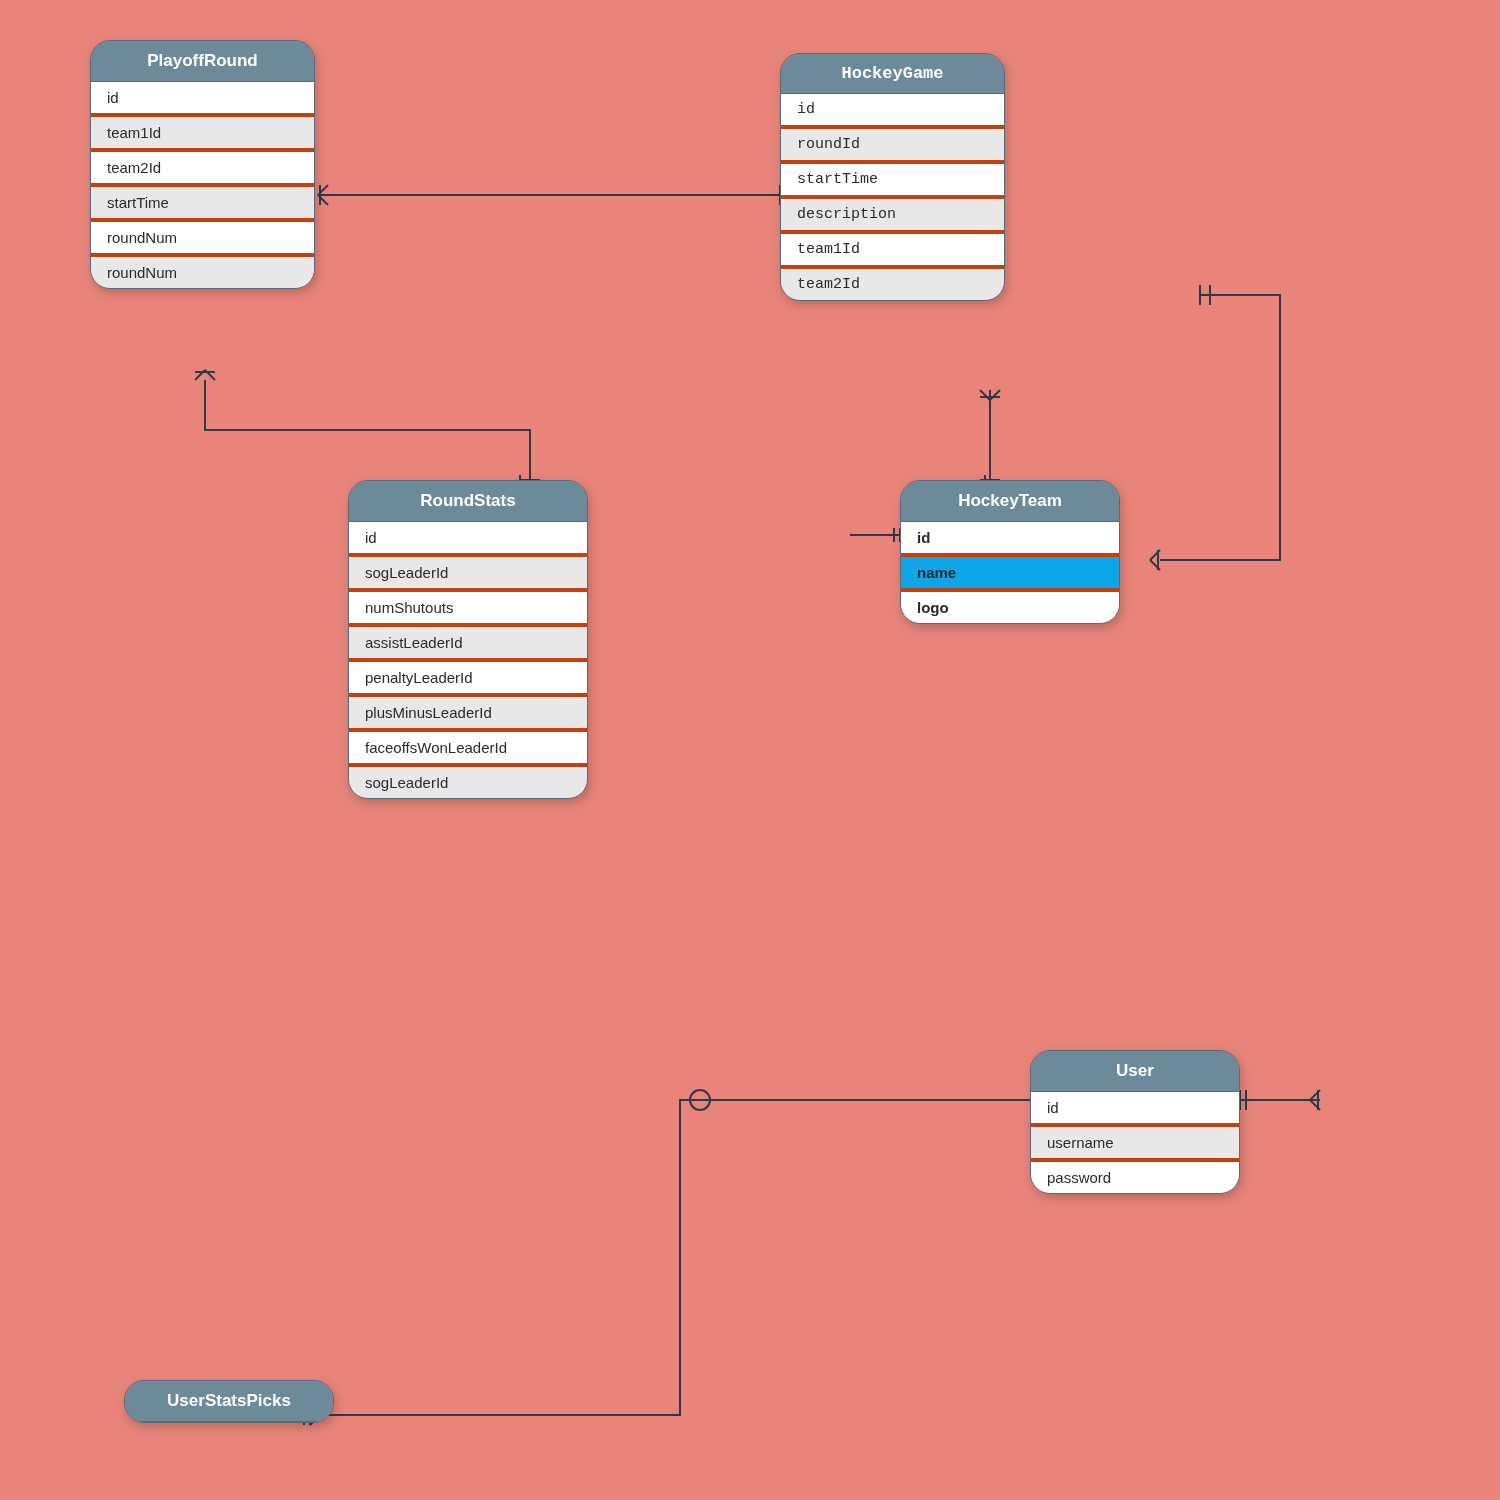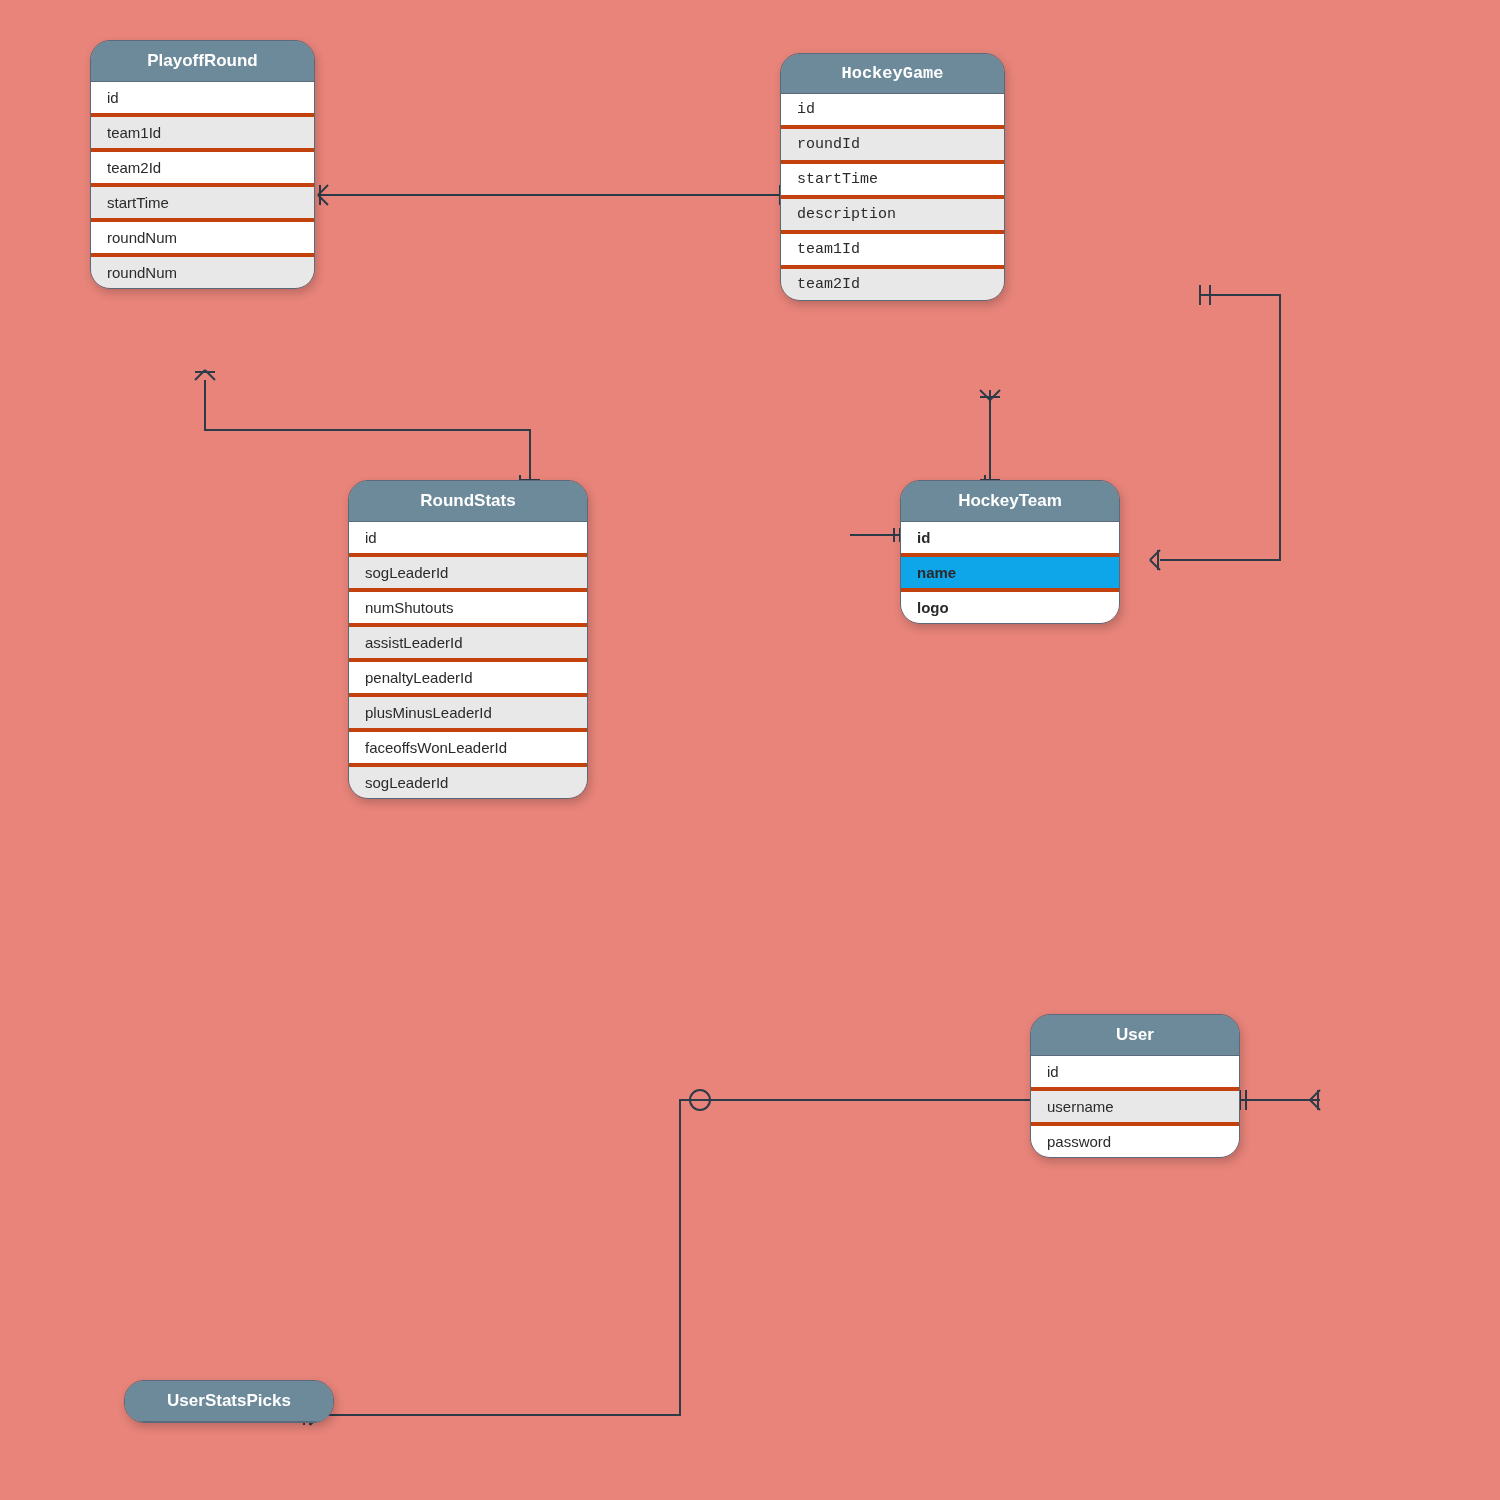--- a/index.html
+++ b/index.html
@@ -159,21 +159,21 @@
   <div class="er-table-row alt">sogLeaderId</div>
 </div>
 
 <div class="er-table" style="left: 900px; top: 480px; min-width: 220px;">
   <div class="er-table-header">HockeyTeam</div>
   <div class="er-table-row bold">id</div>
   <div class="er-table-row bold alt">name</div>
   <div class="er-table-row bold">logo</div>
 </div>
 
-<div class="er-table" style="left: 1030px; top: 1014px; min-width: 210px;">
+<div class="er-table" style="left: 1030px; top: 1050px; min-width: 210px;">
   <div class="er-table-header">User</div>
   <div class="er-table-row white">id</div>
   <div class="er-table-row alt">username</div>
   <div class="er-table-row white">password</div>
 </div>
 
 <div class="er-table" style="left: 124px; top: 1380px; min-width: 210px;">
   <div class="er-table-header">UserStatsPicks</div>
 </div>
 

